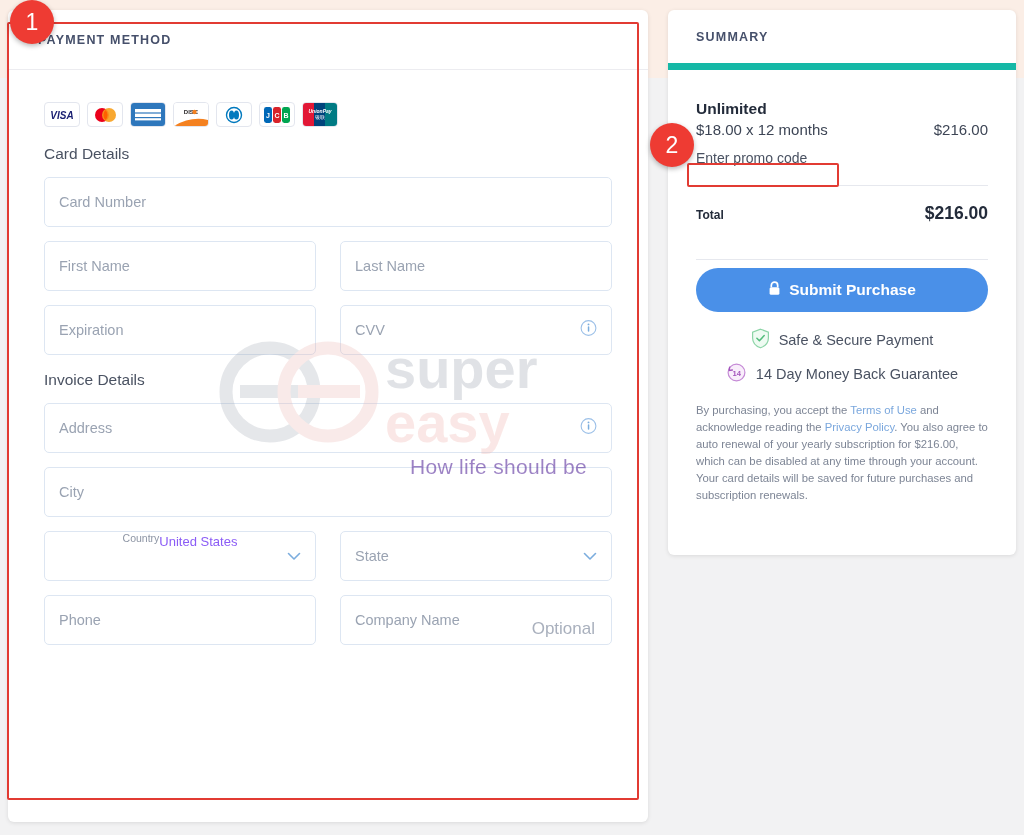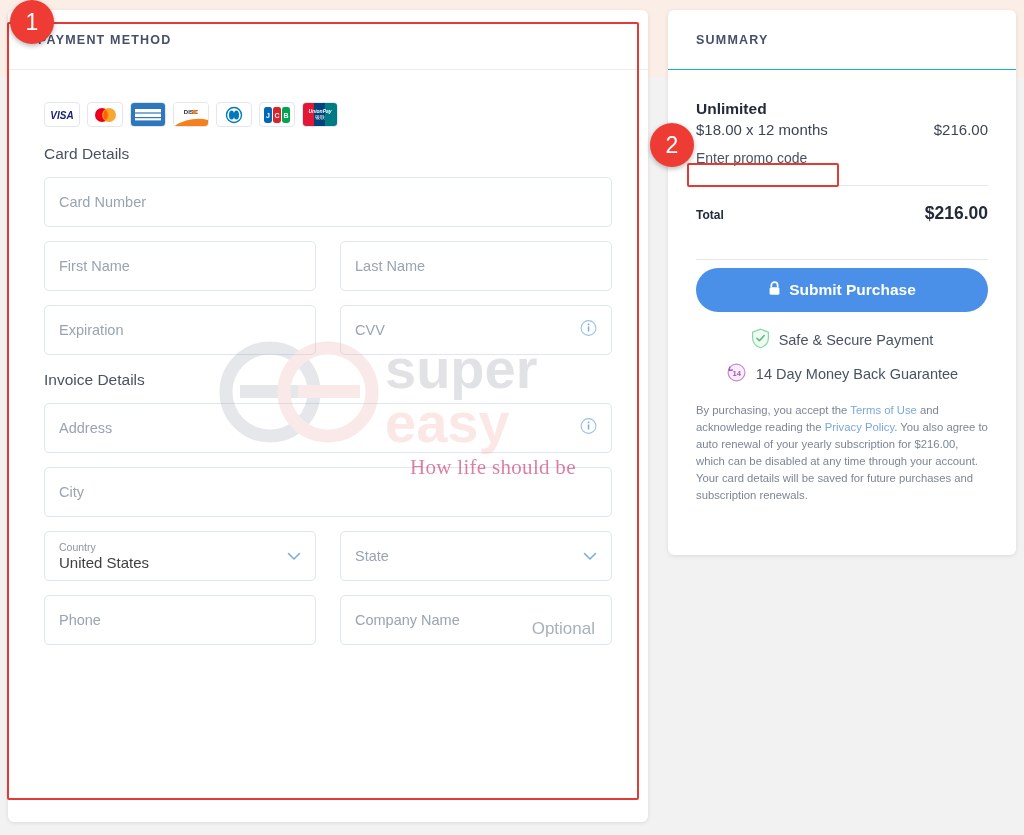--- a/index.html
+++ b/index.html
@@ -58,34 +58,34 @@
   }
   .field.full { width: 100%; }
   .ph { font-size: 14.5px; color: #9aa3b2; font-weight: 400; }
   .optional {
     position: absolute; right: 16px; font-size: 17px; color: #a9b0bd;
     margin-top: 18px;
   }
   .info-ic { position: absolute; right: 14px; top: 50%; transform: translateY(-50%); }
   .chev { position: absolute; right: 14px; top: 50%; transform: translateY(-50%); }
 
-  .field.select { flex-direction: column; align-items: flex-start; justify-content: center; }
+  .field.select { align-items: flex-start; justify-content: center; }
   .sel-label { font-size: 10.5px; color: #8d95a4; line-height: 12px; }
-  .sel-value { font-size: 15px; color: #404040; line-height: 19px; }
+  .sel-value { font-size: 13px; color: #8b5cf6; line-height: 19px; }
 
   
   .summary-card {
     position: absolute; left: 668px; top: 10px; width: 348px; height: 545px;
     background: #fff; border-radius: 6px;
     box-shadow: 0 1px 4px rgba(0,0,0,0.10);
     overflow: hidden;
   }
   .sum-head {
     height: 60px; padding: 0 28px; display: flex; align-items: center;
-    border-bottom: 1px solid #14b8a6;
+    border-bottom: 7px solid #14b8a6;
   }
   .sum-head-title {
     font-size: 12.5px; letter-spacing: 1.2px; font-weight: 700; color: #46506b;
   }
   .sum-body { padding: 30px 28px 0 28px; }
   .plan-name { font-size: 15.5px; font-weight: 700; color: #232b3a; margin-bottom: 3px; }
   .plan-row { display: flex; justify-content: space-between; align-items: baseline; }
   .plan-terms { font-size: 15px; color: #3d4555; }
   .plan-price { font-size: 15px; color: #3d4555; }
   .promo-wrap { margin-top: 11px; }
@@ -135,22 +135,22 @@
   .marker.m1 { left: 10px; top: 0px; }
   .marker.m2 { left: 650px; top: 123px; }
 
   
   .watermark {
     position: absolute; left: 210px; top: 330px; width: 420px; height: 150px;
     pointer-events: none; opacity: 0.30;
   }
   .wm-tag {
     position: absolute; left: 410px; top: 455px; font-size: 21px;
-    color: #be185d; opacity: 0.55; letter-spacing: 0.3px; pointer-events: none;
-    font-family: Liberation Serif, serif;
+    color: #4c1d95; opacity: 0.55; letter-spacing: 0.3px; pointer-events: none;
+    font-family: Liberation Sans, sans-serif;
   }
 </style>
 </head>
 <body>
 
 <div id="root">
 
   <div class="top-band"></div>
 
   <div class="payment-card">

